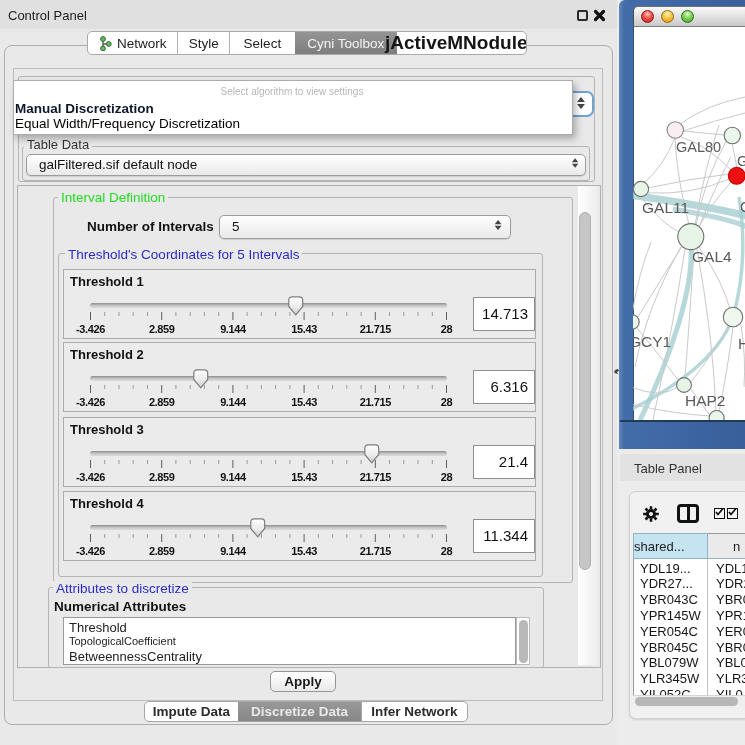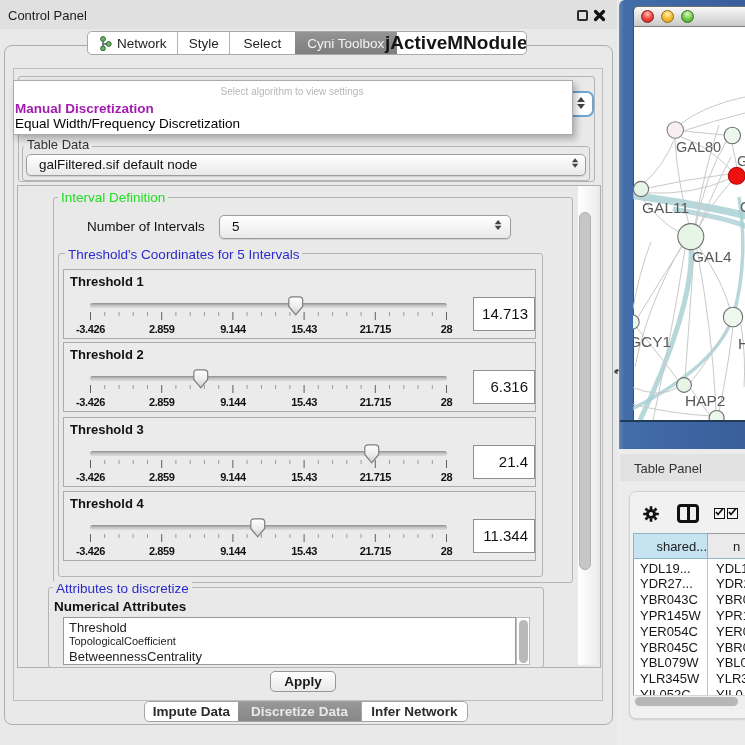--- a/index.html
+++ b/index.html
@@ -57,21 +57,21 @@
     </div>
 <div class="spin" style="left:571px;top:157px;transform:scale(.8)">
       <div class="u"></div>
       <div class="d"></div>
     </div>
 <div class="abs" style="left:17px;top:185px;width:582px;height:481px;border:1px solid #b0b0b0;background:#e9e9e9"></div>
 <div class="abs" style="left:578px;top:186px;width:20px;height:479px;background:linear-gradient(90deg,#ffffff,#ededed)"></div>
 <div class="abs" style="left:579px;top:212px;width:12px;height:358px;background:#c6c6c6;border:1px solid #b0b0b0;border-radius:6px;box-sizing:border-box"></div>
 <div class="grp" style="left:53px;top:197px;width:518px;height:384px"></div>
 <div class="gtitle" style="left:58px;top:190px;color:#21dd21;font-size:13.5px">Interval Definition</div>
-<div class="abs" style="left:87px;top:219px;font-size:13.5px;font-weight:normal;color:#111">Number of Intervals</div>
+<div class="abs" style="left:87px;top:219px;font-size:13.5px;font-weight:bold;color:#111">Number of Intervals</div>
 <div class="combo" style="left:219px;top:215px;width:290px;height:22px">
       <div class="txt" style="line-height:22px">5</div>
     </div>
 <div class="spin" style="left:494px;top:219px;transform:scale(.85)">
       <div class="u"></div>
       <div class="d"></div>
     </div>
 <div class="grp" style="left:58px;top:253px;width:483px;height:322px"></div>
 <div class="gtitle" style="left:65px;top:247px;color:#2b2bc9;font-size:13.5px">Threshold's Coordinates for 5 Intervals</div>
 <div class="tpanel" style="top:269px">
@@ -266,21 +266,21 @@
 <div class="abs" style="left:687px;top:506px;width:2.6px;height:15px;background:#111"></div>
 <div class="abs" style="left:714px;top:508px;width:11px;height:11px;border:1.6px solid #111;box-sizing:border-box;background:#f6f6f6"></div>
 <svg class="abs" style="left:713px;top:506px" width="13" height="13">
       <path d="M3 6 L5 8.5 L10 2.5" stroke="#111" stroke-width="1.7" fill="none"></path>
     </svg>
 <div class="abs" style="left:727px;top:508px;width:11px;height:11px;border:1.6px solid #111;box-sizing:border-box;background:#f6f6f6"></div>
 <svg class="abs" style="left:726px;top:506px" width="13" height="13">
       <path d="M3 6 L5 8.5 L10 2.5" stroke="#111" stroke-width="1.7" fill="none"></path>
     </svg>
 <div class="abs" style="left:633px;top:533px;width:112px;height:174px;background:#fff;border-left:1px solid #9a9a9a;border-top:1px solid #9a9a9a;box-sizing:border-box;overflow:hidden"></div>
-<div class="abs" style="left:633px;top:533px;width:75px;height:26px;background:#c5e3f0;border:1px solid #8fb4c6;box-sizing:border-box;text-align:right;line-height:25px;font-size:13px;color:#222">shared...</div>
+<div class="abs" style="left:633px;top:533px;width:75px;height:26px;background:#c5e3f0;border:1px solid #8fb4c6;box-sizing:border-box;text-align:left;line-height:25px;font-size:13px;color:#222">shared...</div>
 <div class="abs" style="left:708px;top:533px;width:37px;height:26px;background:#eaeaea;border-top:1px solid #9a9a9a;border-bottom:1px solid #8fb4c6;box-sizing:border-box;font-size:13px;color:#222;line-height:25px;padding-left:25px">n</div>
 <div class="abs" style="left:707px;top:559px;width:1px;height:148px;background:#c2c2c2"></div>
 <div class="abs" style="left:633px;top:559px;width:112px;height:137px;overflow:hidden">
 <div class="row" style="left:7px;top:1.5px">YDL19...</div>
 <div class="row" style="left:83px;top:1.5px">YDL1</div>
 <div class="row" style="left:7px;top:17.3px">YDR27...</div>
 <div class="row" style="left:83px;top:17.3px">YDR2</div>
 <div class="row" style="left:7px;top:33.1px">YBR043C</div>
 <div class="row" style="left:83px;top:33.1px">YBR0</div>
 <div class="row" style="left:7px;top:48.9px">YPR145W</div>
@@ -296,14 +296,14 @@
 <div class="row" style="left:7px;top:127.9px">YIL052C</div>
 <div class="row" style="left:83px;top:127.9px">YIL0</div>
 </div>
 <div class="abs" style="left:633px;top:695px;width:112px;height:13px;background:#efefef;border-top:1px solid #d5d5d5"></div>
 <div class="abs" style="left:635px;top:697px;width:103px;height:9px;background:#b7b7b7;border-radius:5px"></div>
 <svg class="abs" style="left:613px;top:368px" width="8" height="8">
       <path d="M1 4 Q2 1 5 1 L6 3 L4 4 L5 6 Q2 6 1 4 Z" fill="#4a4a4a"></path>
     </svg>
 <div class="abs" style="left:13px;top:80px;width:558px;height:53px;background:#fff;border:1px solid #ababab;box-shadow:3px 4px 7px rgba(0,0,0,.28);z-index:50"></div>
 <div class="abs" style="left:13px;top:86px;width:558px;text-align:center;font-size:10px;color:#b7b7b7;z-index:51">Select algorithm to view settings</div>
-<div class="abs" style="left:15px;top:101px;font-size:13.5px;font-weight:bold;color:#a21caf;z-index:51">Manual Discretization</div>
+<div class="abs" style="left:15px;top:101px;font-size:13.5px;font-weight:bold;color:#0f172a;z-index:51">Manual Discretization</div>
 <div class="abs" style="left:15px;top:116px;font-size:13.5px;color:#000;z-index:51">Equal Width/Frequency Discretization</div>
 </div>
 </body></html>

